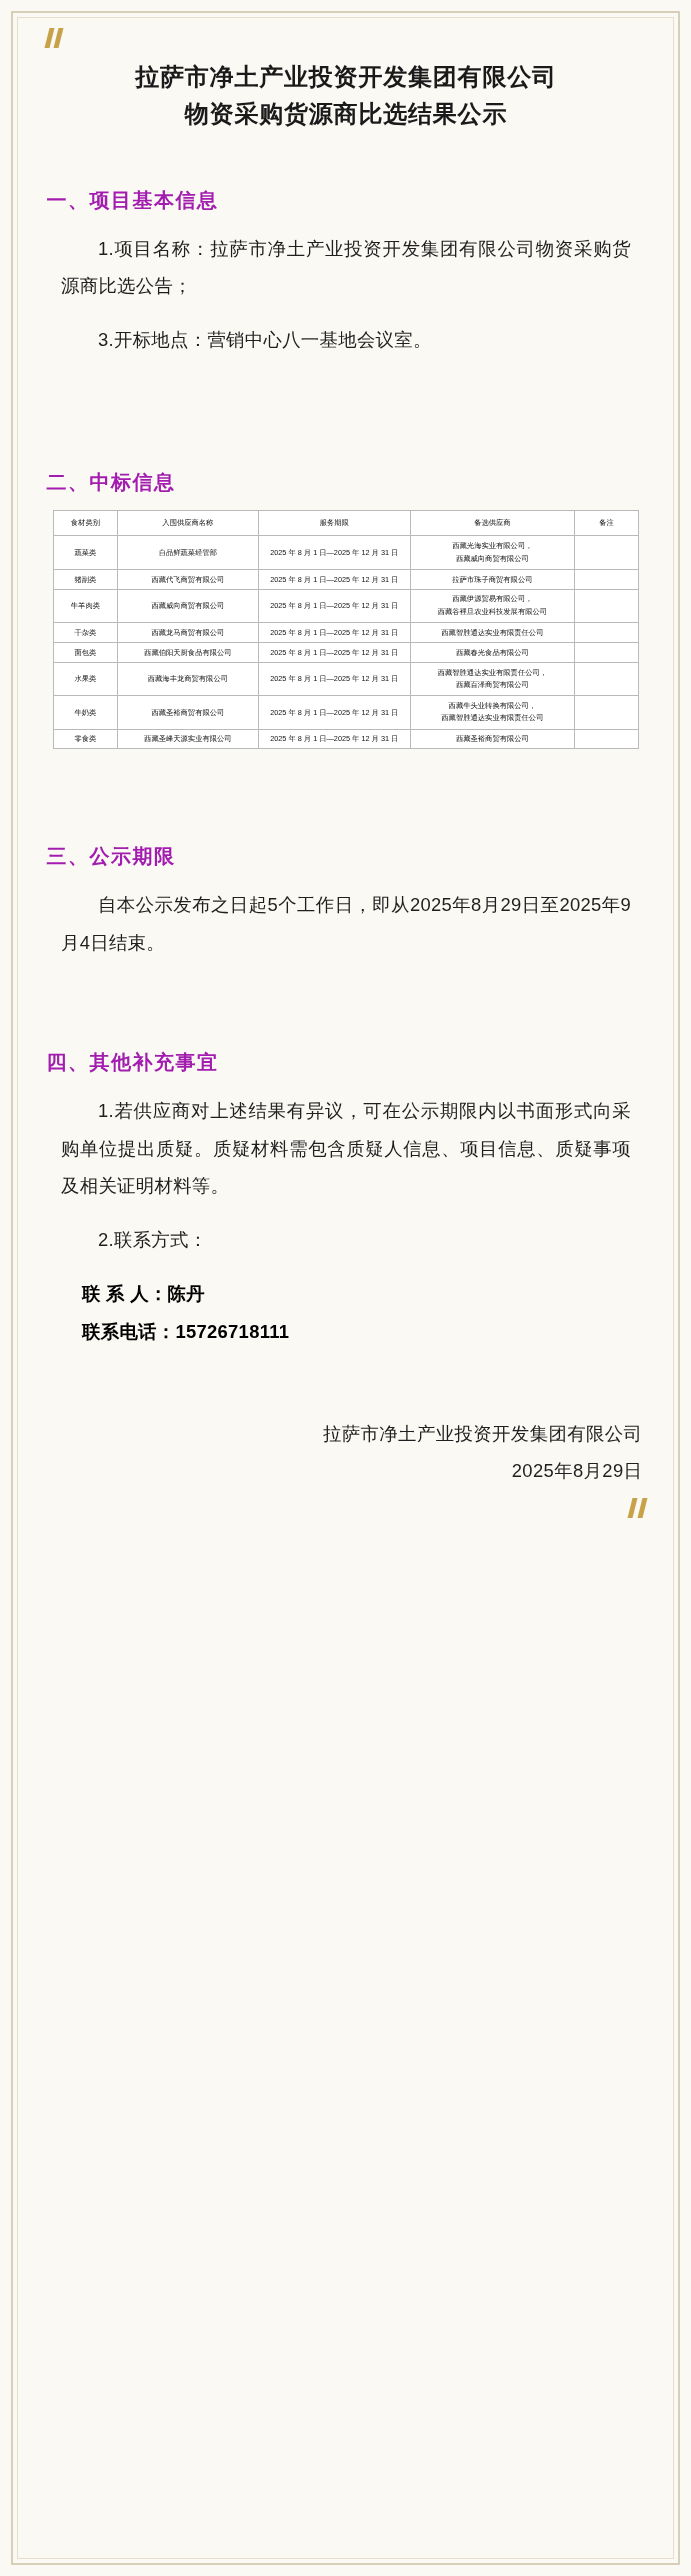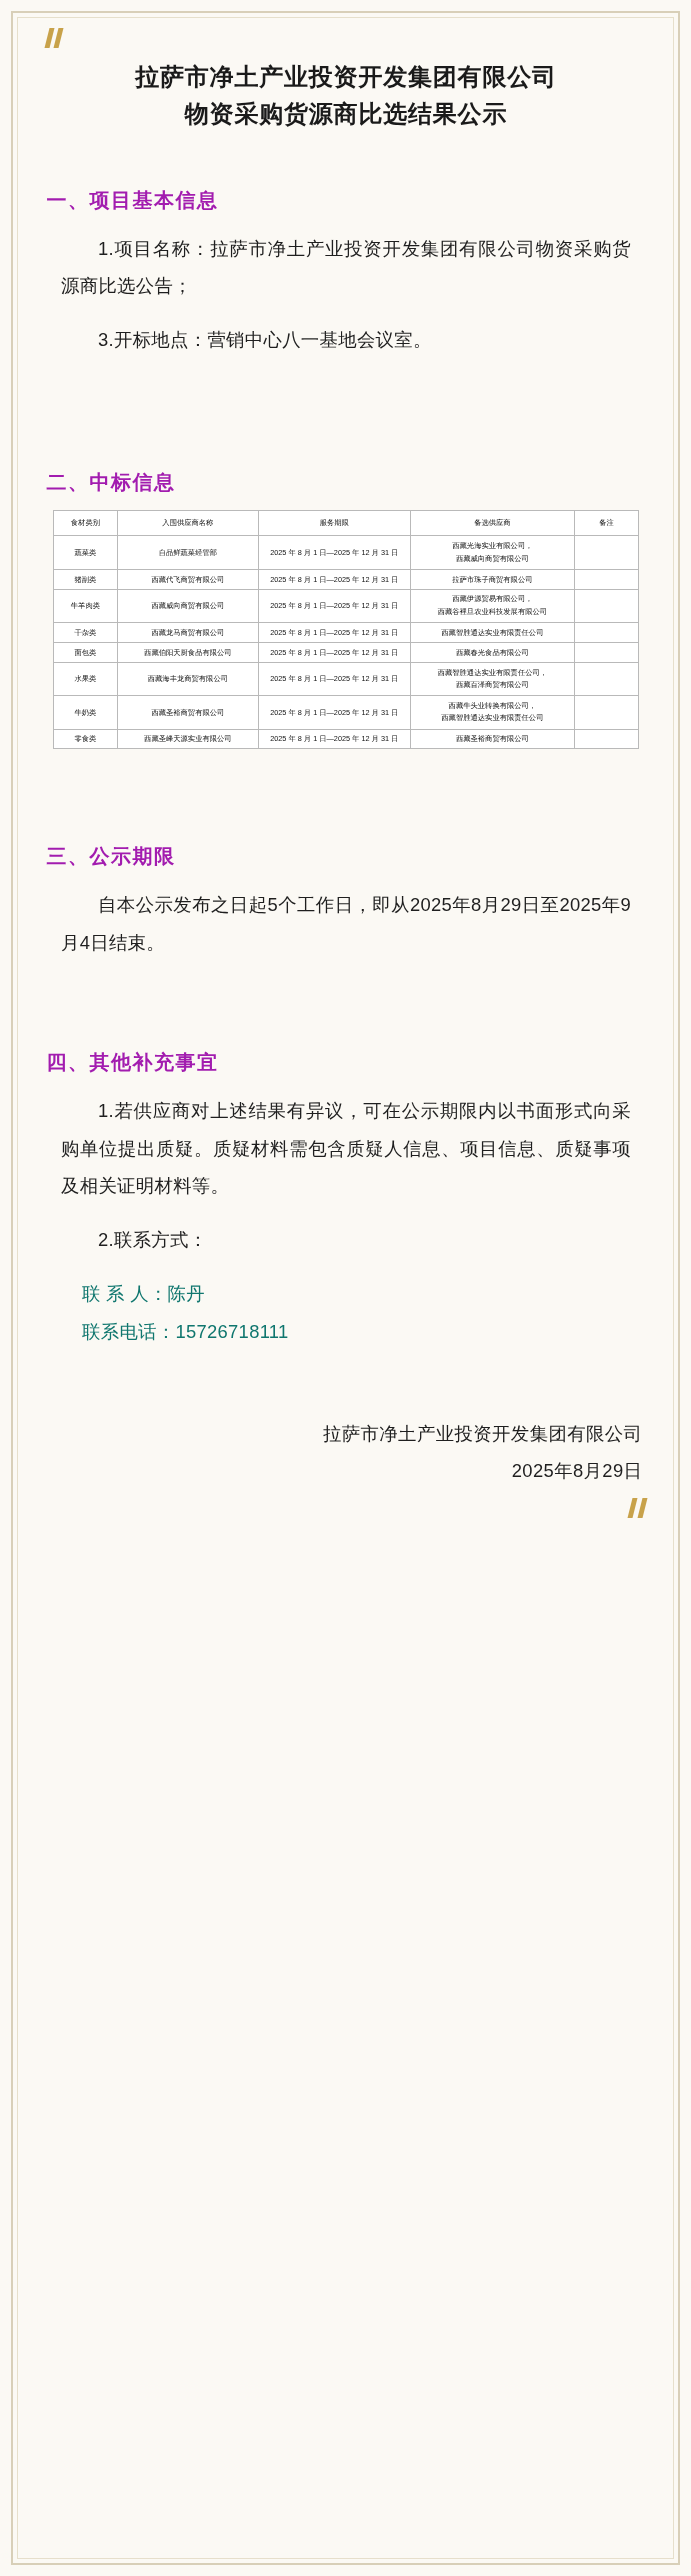--- a/index.html
+++ b/index.html
@@ -133,24 +133,25 @@
     margin-top: 66px;
     text-align: right;
     font-size: 18.4px;
     color: #1f1f1f;
     line-height: 2.0;
     letter-spacing: 0.4px;
     padding-right: 4.6px;
   }
   .contact-line {
     font-size: 18.4px;
-    color: #0f766e;
+    color: #000000;
     line-height: 2.05;
     letter-spacing: 0.3px;
     text-indent: 37px;
+    font-weight: bold;
   }
   .bottom-space { height: 31px; }
 </style>
 </head>
 <body>
 
 <div class="page">
   <div class="frame-outer"></div>
   <div class="frame-inner"></div>
 

